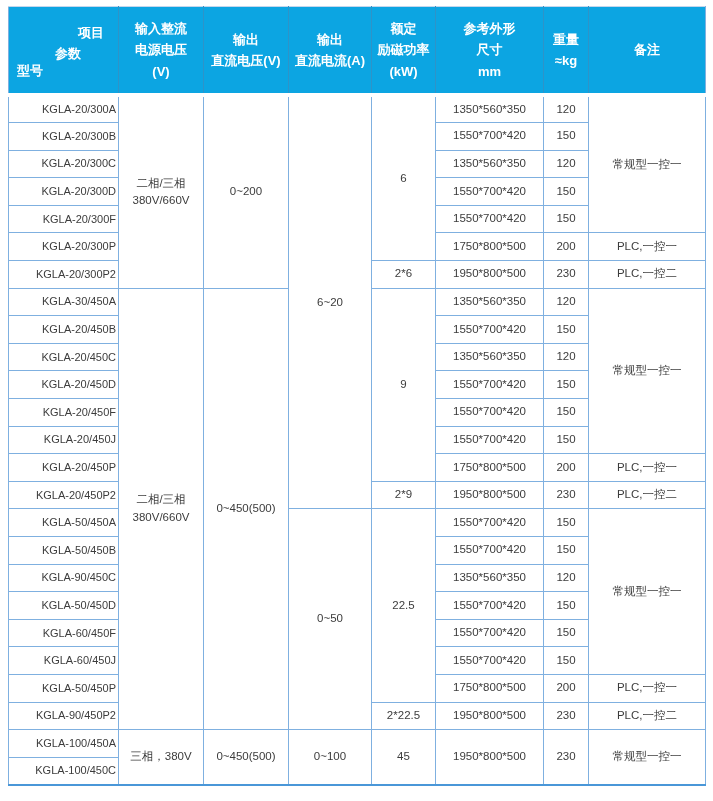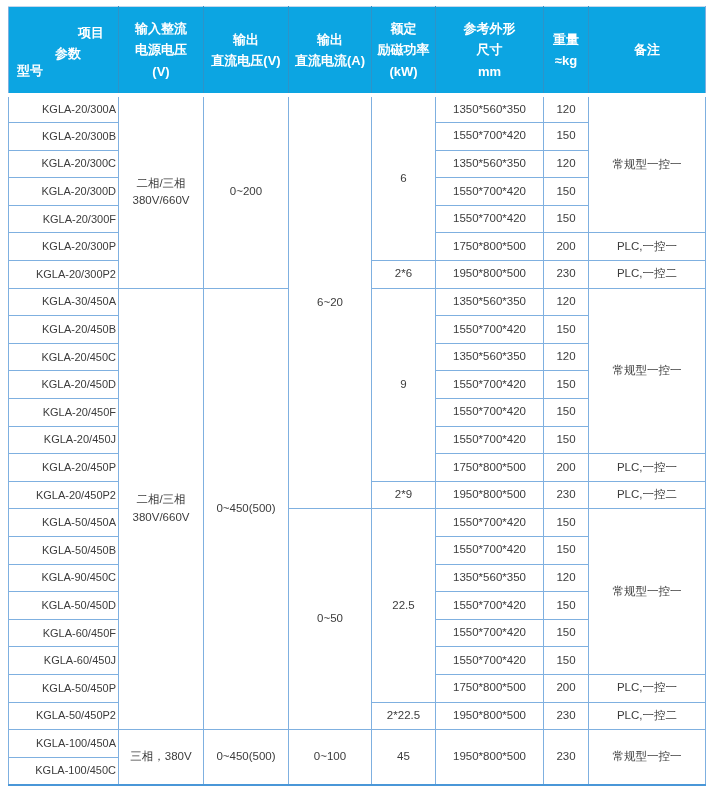--- a/index.html
+++ b/index.html
@@ -190,21 +190,21 @@
           <td class="center">1550*700*420</td>
           <td class="center">150</td>
         </tr>
         <tr>
           <td class="model">KGLA-50/450P</td>
           <td class="center">1750*800*500</td>
           <td class="center">200</td>
           <td class="center">PLC,一控一</td>
         </tr>
         <tr>
-          <td class="model">KGLA-50/450P2</td>
+          <td class="model">KGLA-90/450P2</td>
           <td class="center">2*22.5</td>
           <td class="center">1950*800*500</td>
           <td class="center">230</td>
           <td class="center">PLC,一控二</td>
         </tr>
         <tr>
           <td class="model">KGLA-100/450A</td>
           <td rowspan="2" class="center">三相，380V</td>
           <td rowspan="2" class="center">0~450(500)</td>
           <td rowspan="2" class="center">0~100</td>

